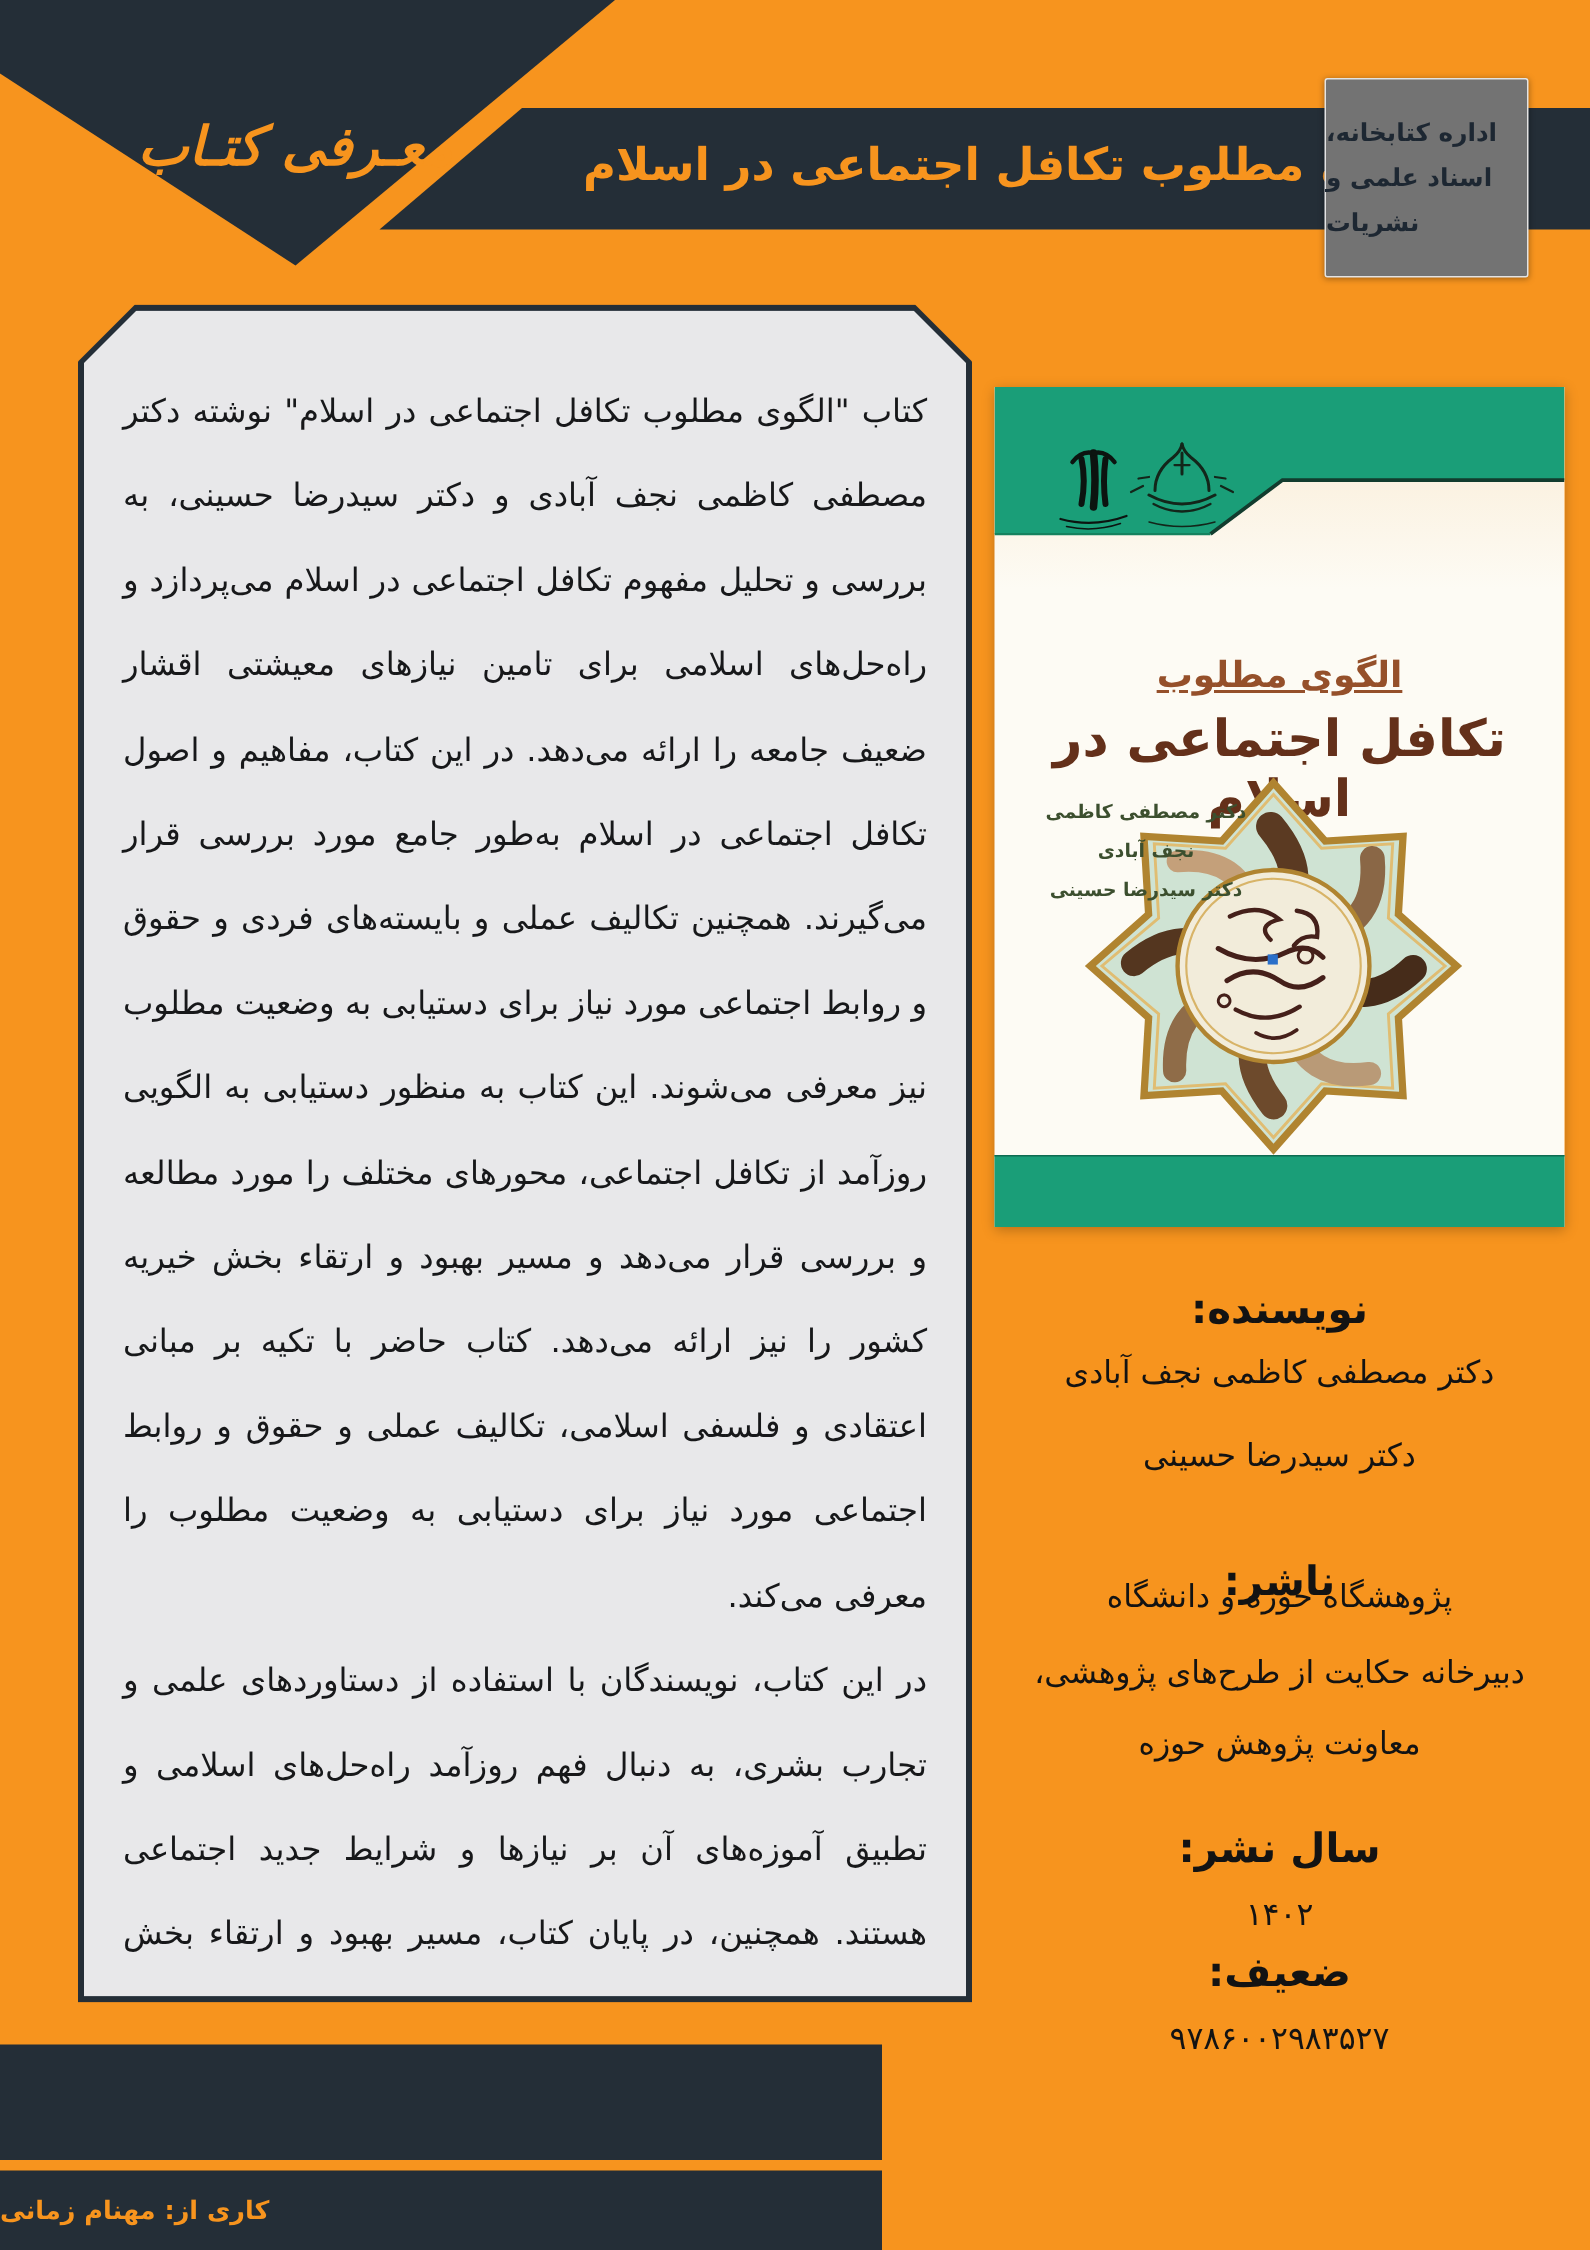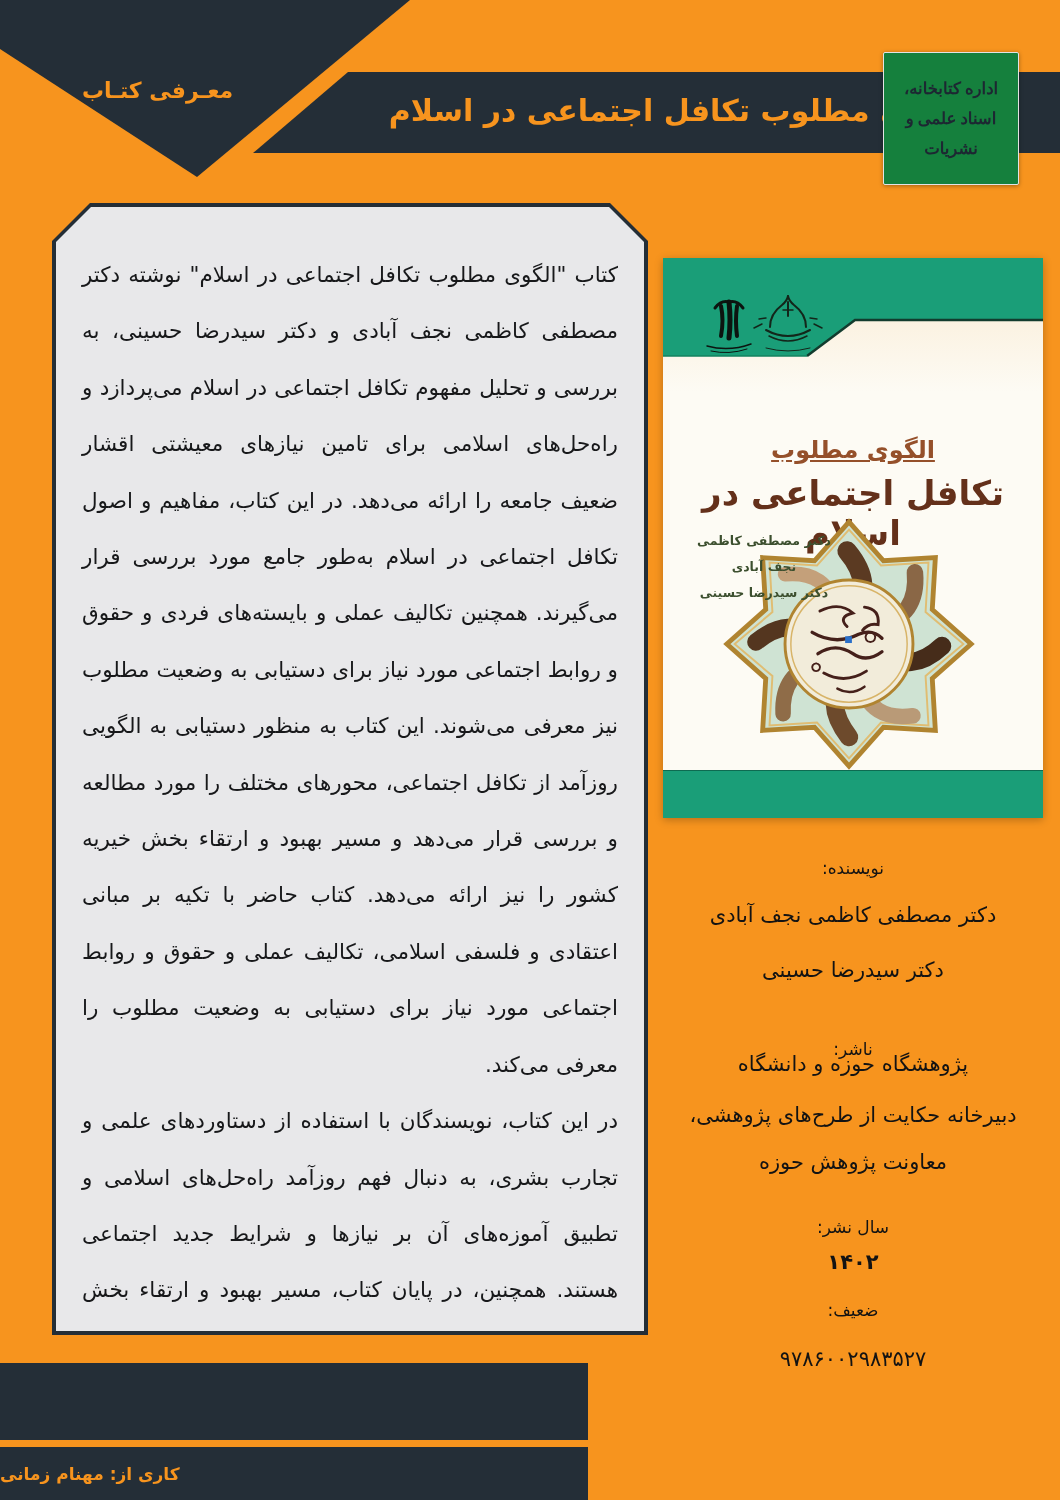--- a/index.html
+++ b/index.html
@@ -1,26 +1,26 @@
 <!DOCTYPE html>
 <html lang="fa"><head>
 <meta charset="utf-8">
 <style>
   html,body{margin:0;padding:0;}
   body{font-family:"DejaVu Sans",sans-serif;}
   #page{position:relative;width:1060px;height:1500px;background:#f7941e;overflow:hidden;}
   #header-shapes{position:absolute;left:0;top:0;}
-  .section-label{position:absolute;left:82px;top:78px;width:220px;text-align:left;
-    color:#f7941e;font-size:22px;font-weight:bold;direction:rtl;}
+  .section-label{position:absolute;left:82px;top:78px;width:220px;text-align:right;
+    color:#f7941e;font-size:36px;font-weight:bold;direction:rtl;font-style:italic;}
   .banner-title{position:absolute;left:340px;top:93px;width:674px;text-align:center;
     color:#f7941e;font-size:30px;font-weight:bold;direction:rtl;white-space:nowrap;}
-  .dept-box{position:absolute;left:883px;top:52px;width:134px;height:131px;background:#15803d;
+  .dept-box{position:absolute;left:883px;top:52px;width:134px;height:131px;background:#737373;
     border:1px solid #e3e3e3;border-radius:2px;box-shadow:0 1px 4px rgba(0,0,0,.35);
-    display:flex;flex-direction:column;justify-content:center;text-align:center;direction:rtl;
-    color:#1d2732;font-size:16.5px;font-weight:bold;line-height:30px;font-family:Liberation Serif, serif;}
+    display:flex;flex-direction:column;justify-content:center;text-align:left;direction:rtl;
+    color:#1d2732;font-size:16.5px;font-weight:bold;line-height:30px;}
   
   .panel-outer{position:absolute;left:52px;top:203px;width:596px;height:1132px;background:#242e37;
     -webkit-clip-path:polygon(38px 0,558px 0,596px 38px,596px 1132px,0 1132px,0 38px);
     clip-path:polygon(38px 0,558px 0,596px 38px,596px 1132px,0 1132px,0 38px);}
   .panel-inner{position:absolute;left:4px;top:4px;width:588px;height:1124px;background:#e8e8ea;
     -webkit-clip-path:polygon(35px 0,553px 0,588px 35px,588px 1124px,0 1124px,0 35px);
     clip-path:polygon(35px 0,553px 0,588px 35px,588px 1124px,0 1124px,0 35px);
     box-sizing:border-box;padding:40px 26px 0 26px;}
   .panel-inner p{margin:0;direction:rtl;text-align:justify;color:#17181a;
     font-size:21.5px;line-height:56.4px;}
@@ -34,25 +34,25 @@
   .cover-title-main{position:absolute;left:0;top:215px;width:100%;text-align:center;
     color:#64301a;font-size:34px;font-weight:bold;direction:rtl;}
   .cover-authors{position:absolute;left:26px;top:270px;width:150px;text-align:center;
     color:#3c4f2e;font-size:12.5px;font-weight:bold;line-height:26px;direction:rtl;z-index:3;}
   .cover-star{position:absolute;left:60px;top:260px;z-index:2;}
   .cover-bottom-band{position:absolute;left:0;top:512px;width:100%;height:47px;background:#1a9e78;
     border-top:1px solid #0e6b51;}
   
   .meta{position:absolute;left:663px;top:840px;width:380px;height:560px;direction:rtl;color:#131313;}
   .meta div{position:absolute;width:100%;text-align:center;white-space:nowrap;}
-  .m-label{font-size:17px;font-weight:normal;}
+  .m-label{font-size:27px;font-weight:bold;}
   .m-value{font-size:21px;}
   .m-top-18{top:18px;} .m-top-63{top:63px;} .m-top-118{top:118px;} .m-top-167{top:167px;margin-top:32px;}
   .m-top-210{top:212px;} .m-top-263{top:263px;} .m-top-310{top:310px;} .m-top-363{top:377px;}
-  .m-top-410{top:410px;font-weight:bold;} .m-top-460{top:460px;} .m-top-507{top:507px;font-weight:normal;}
+  .m-top-410{top:424px;font-weight:normal;} .m-top-460{top:460px;} .m-top-507{top:507px;font-weight:normal;}
   
   .footer-block1{position:absolute;left:0;top:1363px;width:588px;height:77px;background:#242e37;}
   .footer-block2{position:absolute;left:0;top:1447px;width:588px;height:53px;background:#242e37;
     display:flex;align-items:center;justify-content:flex-start;}
   .footer-credit{color:#f7941e;font-size:17px;font-weight:bold;direction:rtl;}
 </style>
 </head>
 <body>
 
 <div id="page">

